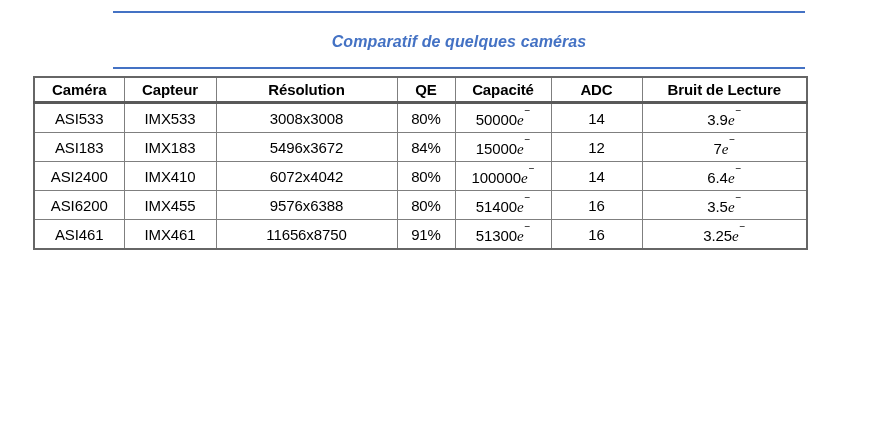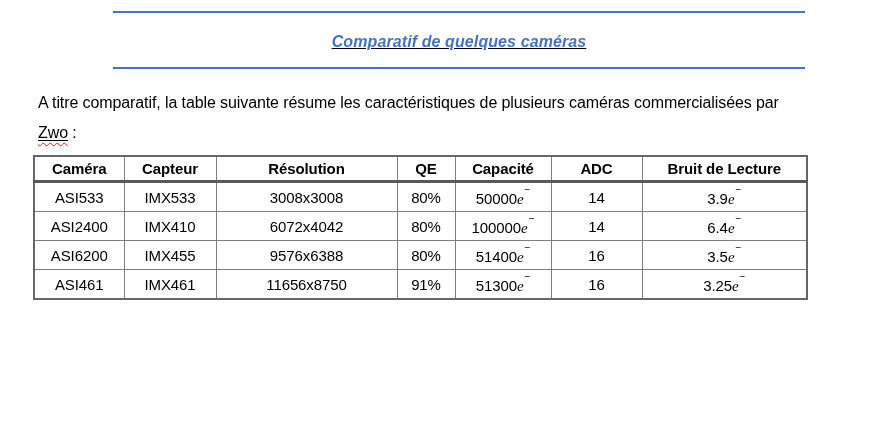--- a/index.html
+++ b/index.html
@@ -6,21 +6,21 @@
   body {
     width: 881px; height: 440px;
     background: #ffffff;
     font-family: "Liberation Sans", sans-serif;
     color: #000;
     overflow: hidden;
   }
   .page { position: relative; width: 881px; height: 440px; }
 
   
-  .title-block { margin: 11px 0 0 113px; width: 692px; text-decoration: underline; }
+  .title-block { margin: 11px 0 0 113px; width: 692px; }
   .rule { height: 2px; background: var(--accent_blue, #4472C4); }
   .title-text {
     text-align: center;
     color: var(--accent_blue, #4472C4);
     font-style: italic;
     font-weight: 600;
     font-size: 16px;
     letter-spacing: 0.1px;
     margin: 19px 0 16px 0;
     line-height: 19px;
@@ -81,24 +81,20 @@
 <body>
 
 <div class="page">
 
   <div class="title-block">
     <div class="rule"></div>
     <div class="title-text">Comparatif de quelques caméras</div>
     <div class="rule"></div>
   </div>
 
-  <p class="intro">
-    <span class="line">A titre comparatif, la table suivante résume les caractéristiques de plusieurs caméras commercialisées par</span>
-    <span class="line"><span class="brand-outer"><span class="brand-inner">Zwo</span></span><span> :</span></span>
-  </p>
 
   <table class="cmp">
     <colgroup>
       <col style="width:90px">
         <col style="width:92px">
         <col style="width:181px">
       <col style="width:58px">
         <col style="width:96px">
         <col style="width:91px">
       <col style="width:165px">
@@ -116,20 +112,29 @@
     </thead>
     <tbody>
         <tr>
           <td>ASI533</td>
           <td>IMX533</td>
           <td>3008x3008</td>
           <td>80%</td>
           <td>50000<i class="math-e">e</i><sup class="exp">−</sup></td>
           <td>14</td>
           <td>3.9<i class="math-e">e</i><sup class="exp">−</sup></td>
+        </tr>
+        <tr>
+          <td>ASI183</td>
+          <td>IMX183</td>
+          <td>5496x3672</td>
+          <td>84%</td>
+          <td>15000<i class="math-e">e</i><sup class="exp">−</sup></td>
+          <td>12</td>
+          <td>7<i class="math-e">e</i><sup class="exp">−</sup></td>
         </tr>
         <tr>
           <td>ASI2400</td>
           <td>IMX410</td>
           <td>6072x4042</td>
           <td>80%</td>
           <td>100000<i class="math-e">e</i><sup class="exp">−</sup></td>
           <td>14</td>
           <td>6.4<i class="math-e">e</i><sup class="exp">−</sup></td>
         </tr>

